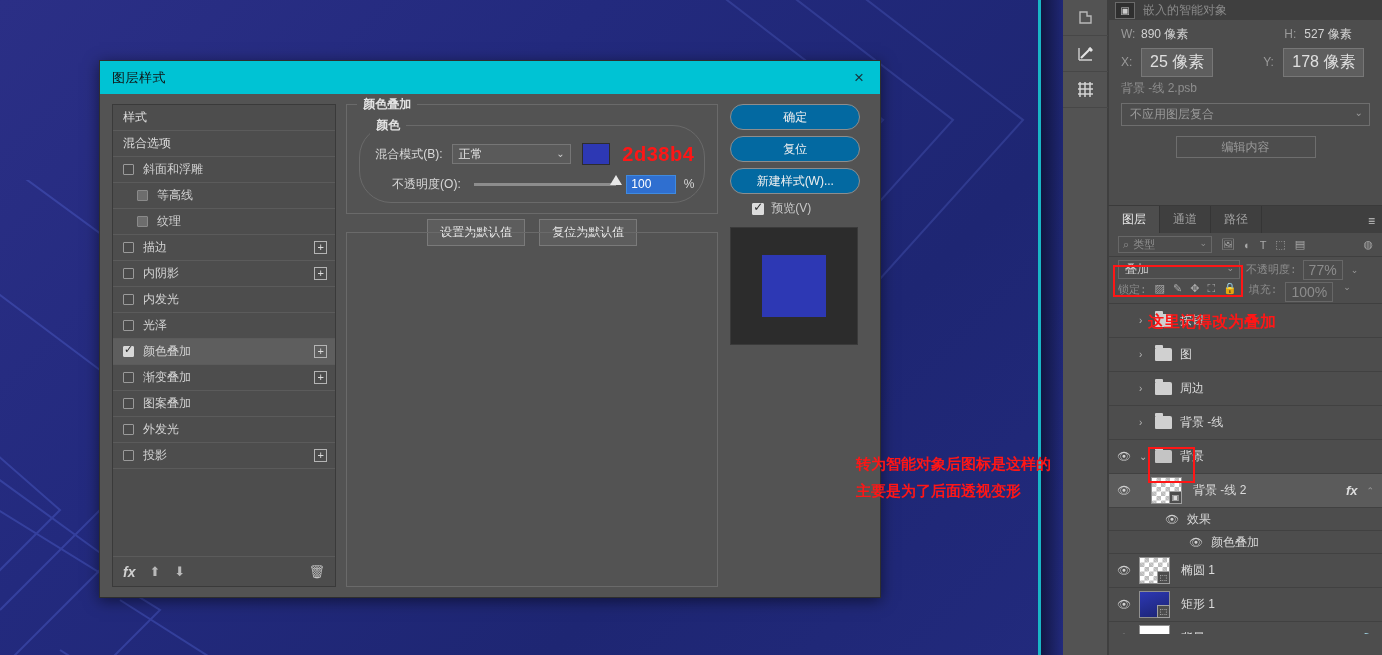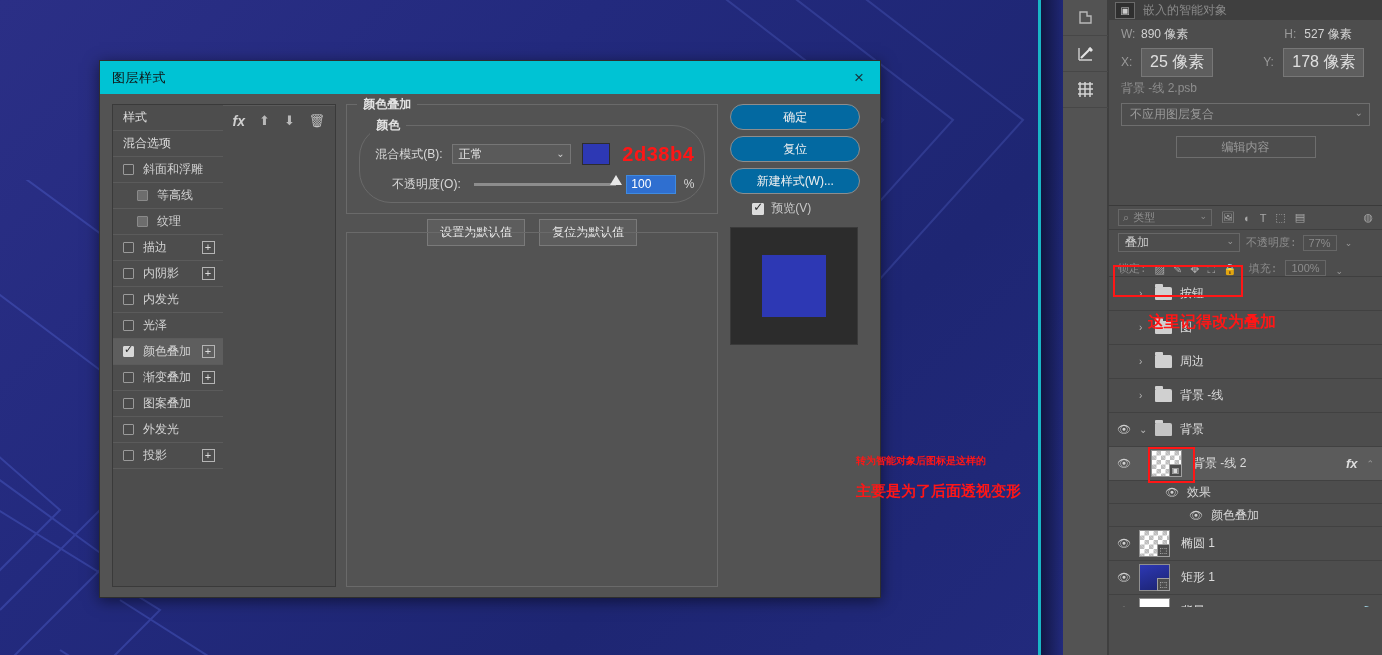--- a/index.html
+++ b/index.html
@@ -51,21 +51,21 @@
   #dialog-close{
     position:absolute; right:8px; top:4px; width:26px; height:25px;
     display:flex; align-items:center; justify-content:center;
     color:#15323a; font-size:17px; cursor:pointer;
   }
   #dialog-body{ display:flex; padding:10px 12px 12px 12px; height:505px; }
 
   
   #styles-column{
     width:228px; background:#4d4d4d; border:1px solid #3a3a3a;
-    display:flex; flex-direction:row; height:483px;
+    display:flex; flex-direction:column; height:483px;
   }
   #styles-list{ flex:1; overflow:hidden; }
   .style-row{
     height:26px; display:flex; align-items:center;
     border-bottom:1px solid #5b5b5b; padding:0 8px 0 10px;
     position:relative; font-size:12px; color:#d2d2d2;
   }
   .style-row.header{ color:#dcdcdc; }
   .style-row.selected{ background:#5e5e5e; }
   .style-row.sub{ padding-left:24px; }
@@ -235,25 +235,25 @@
     position:relative;
   }
   #blend-select{
     width:122px; height:19px; background:#4d4d4d; border:1px solid #676767;
     display:flex; align-items:center; padding:0 6px; font-size:12px;
     color:#cacaca; position:relative; cursor:pointer;
   }
   .muted{ color:#8c8c8c; font-size:11px;font-family:Liberation Mono, monospace; }
   .sm-field{
     background:#4d4d4d; border:1px solid #676767; padding:1px 5px;
-    font-size:11px; color:#8c8c8c; cursor:text;
+    font-size:14px; color:#8c8c8c; cursor:text;
   }
   .mini-chev{ font-size:9px; color:#9a9a9a; margin-left:2px;}
   #lock-row{
-    height:22px; display:flex; align-items:flex-end; padding:0 9px; gap:8px;
+    height:22px; display:flex; align-items:flex-start; padding:0 9px; gap:8px;
     border-bottom:1px solid #3f3f3f;
   }
   #layers-list{ height:330px; overflow:hidden; }
   .layer-row{
     height:34px; display:flex; align-items:center;
     border-bottom:1px solid #414141; position:relative; padding-right:8px;
   }
   .layer-row.selected{ background:#5b5b5b; }
   .eye-cell{ width:30px; display:flex; justify-content:center; align-items:center;
              font-size:11px; color:#d0d0d0; cursor:pointer;}
@@ -498,20 +498,26 @@
     </div>
     <div id="prop-filename">背景 -线 2.psb</div>
     <div id="prop-select">
       <span>不应用图层复合</span>
       <span class="chev" style="position:absolute;right:6px;top:3px;font-size:10px;color:#9a9a9a">⌄</span>
     </div>
     <div id="prop-edit-btn">编辑内容</div>
   </div>
 
   <div id="layers-panel">
+    <div id="layers-tabs">
+        <div class="panel-tab active">图层</div>
+        <div class="panel-tab">通道</div>
+        <div class="panel-tab">路径</div>
+        <span id="layers-menu-icon">≡</span>
+      </div>
     <div id="filter-row">
       <div id="filter-select">
         <span>⌕</span>
         <span>类型</span>
         <span style="position:absolute;right:4px;top:1px;font-size:9px;color:#8e8e8e">⌄</span>
       </div>
       <span class="filt-icon">🖼</span>
       <span class="filt-icon">◐</span>
       <span class="filt-icon">T</span>
       <span class="filt-icon">⬚</span>
@@ -619,14 +625,14 @@
           </span>
         </div>
       </div>
   </div>
 </div>
 
 <div class="red-box" style="left:1113px; top:265px; width:130px; height:32px;"></div>
 <div class="red-text" style="left:1148px; top:312px; font-size:16px;">这里记得改为叠加</div>
 
 <div class="red-box" style="left:1148px; top:447px; width:47px; height:36px;"></div>
-<div class="red-text" style="left:856px; top:455px; font-size:10px;">转为智能对象后图标是这样的</div>
+<div class="red-text" style="left:856px; top:455px; font-size:15px;">转为智能对象后图标是这样的</div>
 <div class="red-text" style="left:856px; top:482px; font-size:15px;">主要是为了后面透视变形</div>
 
 </body></html>

